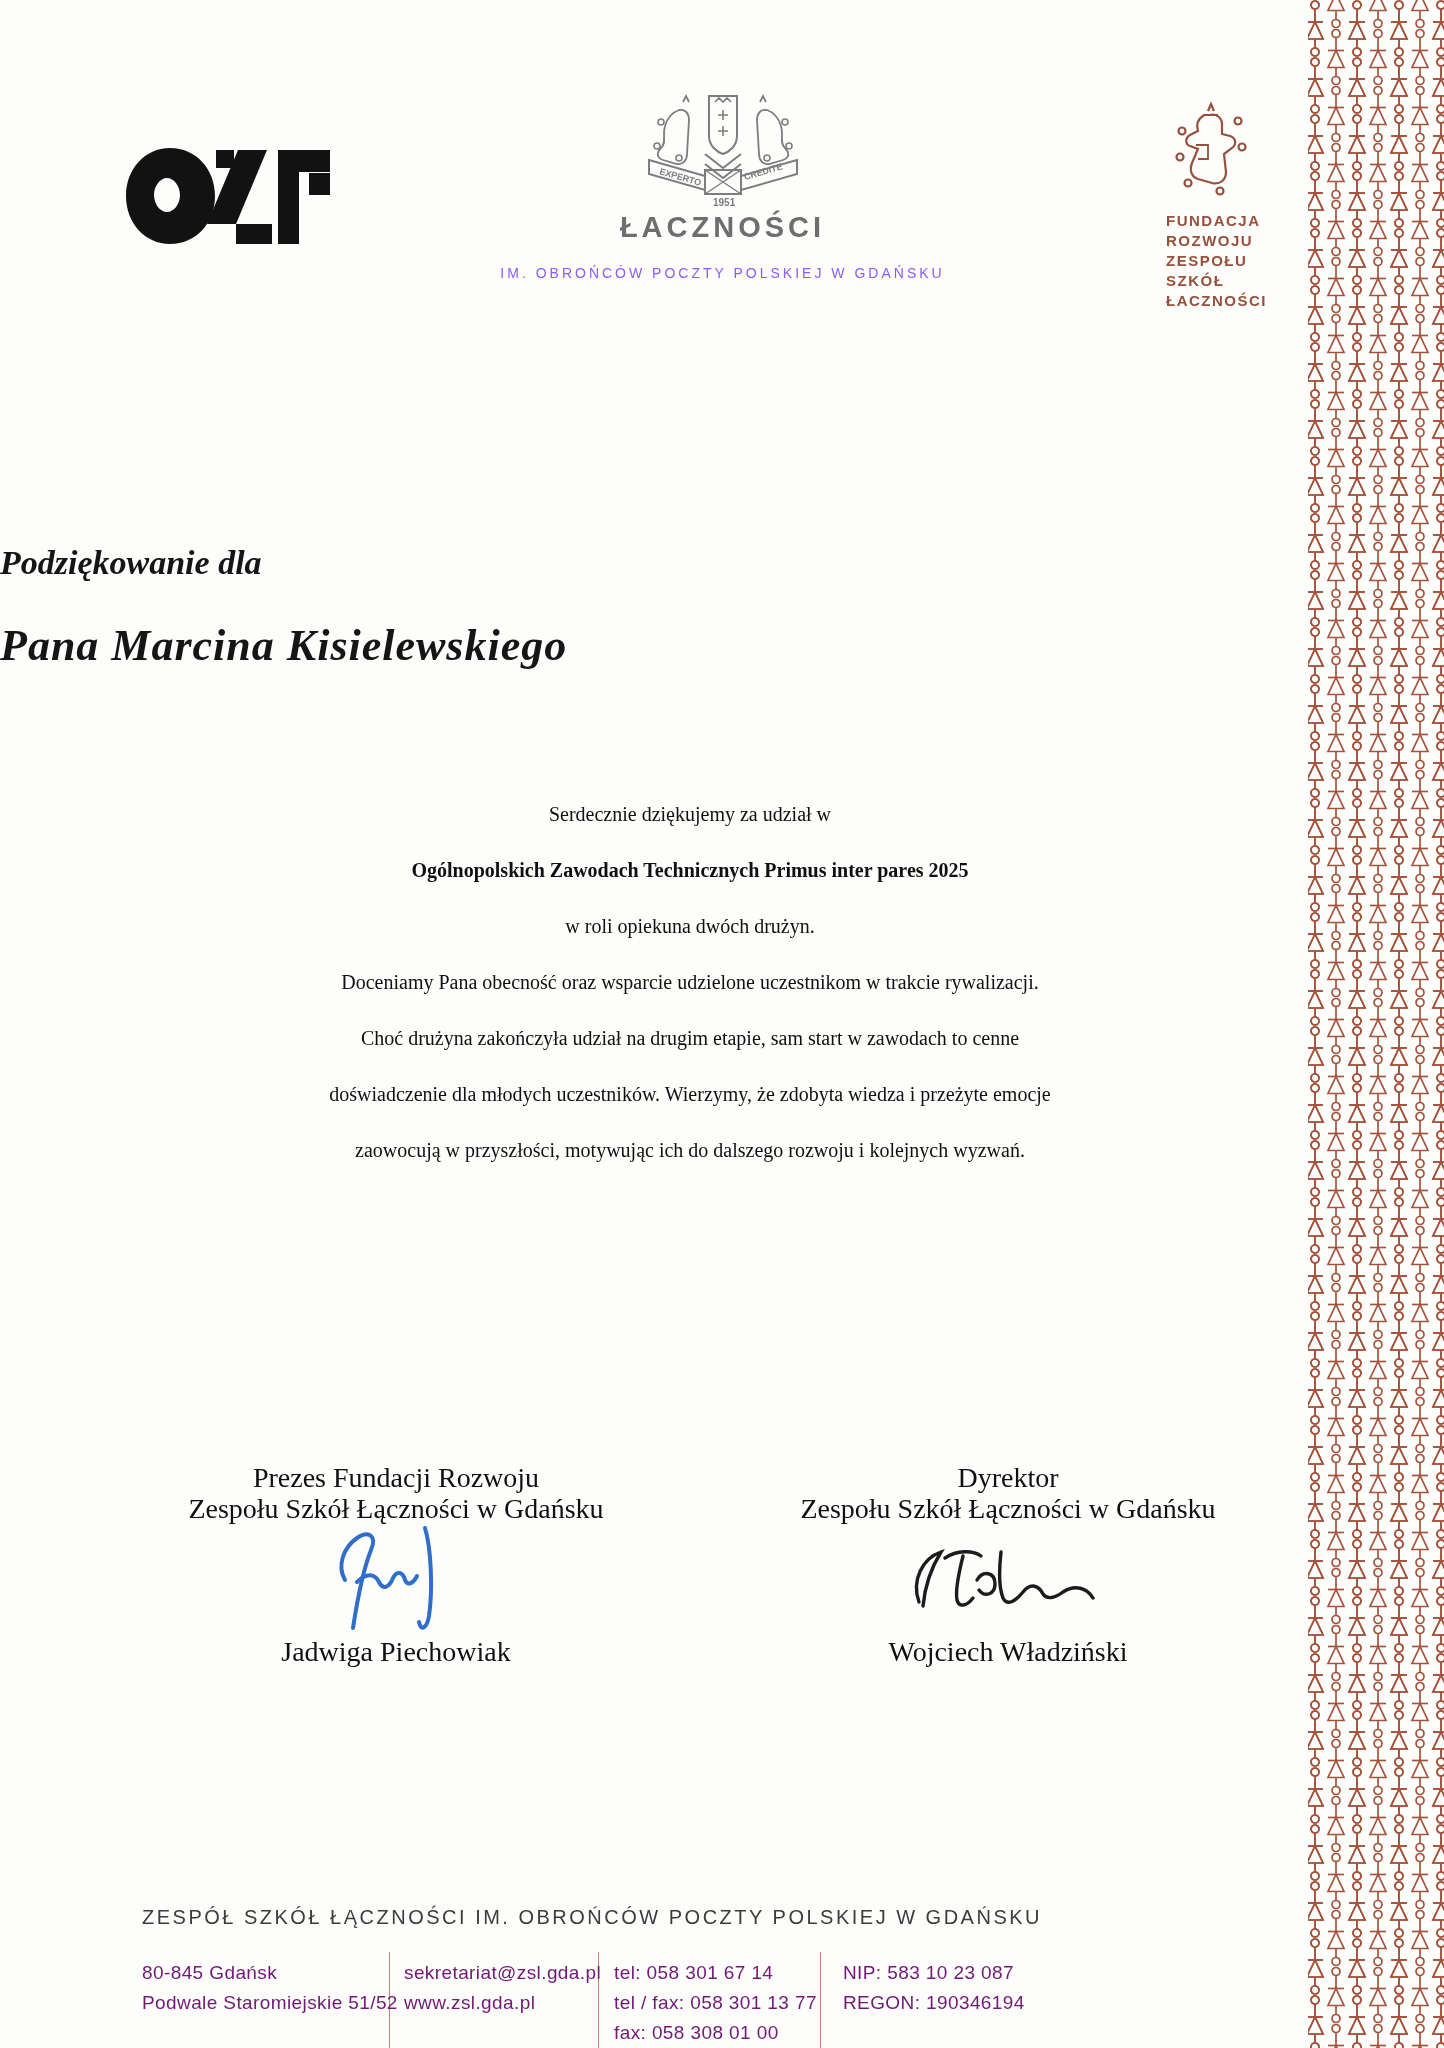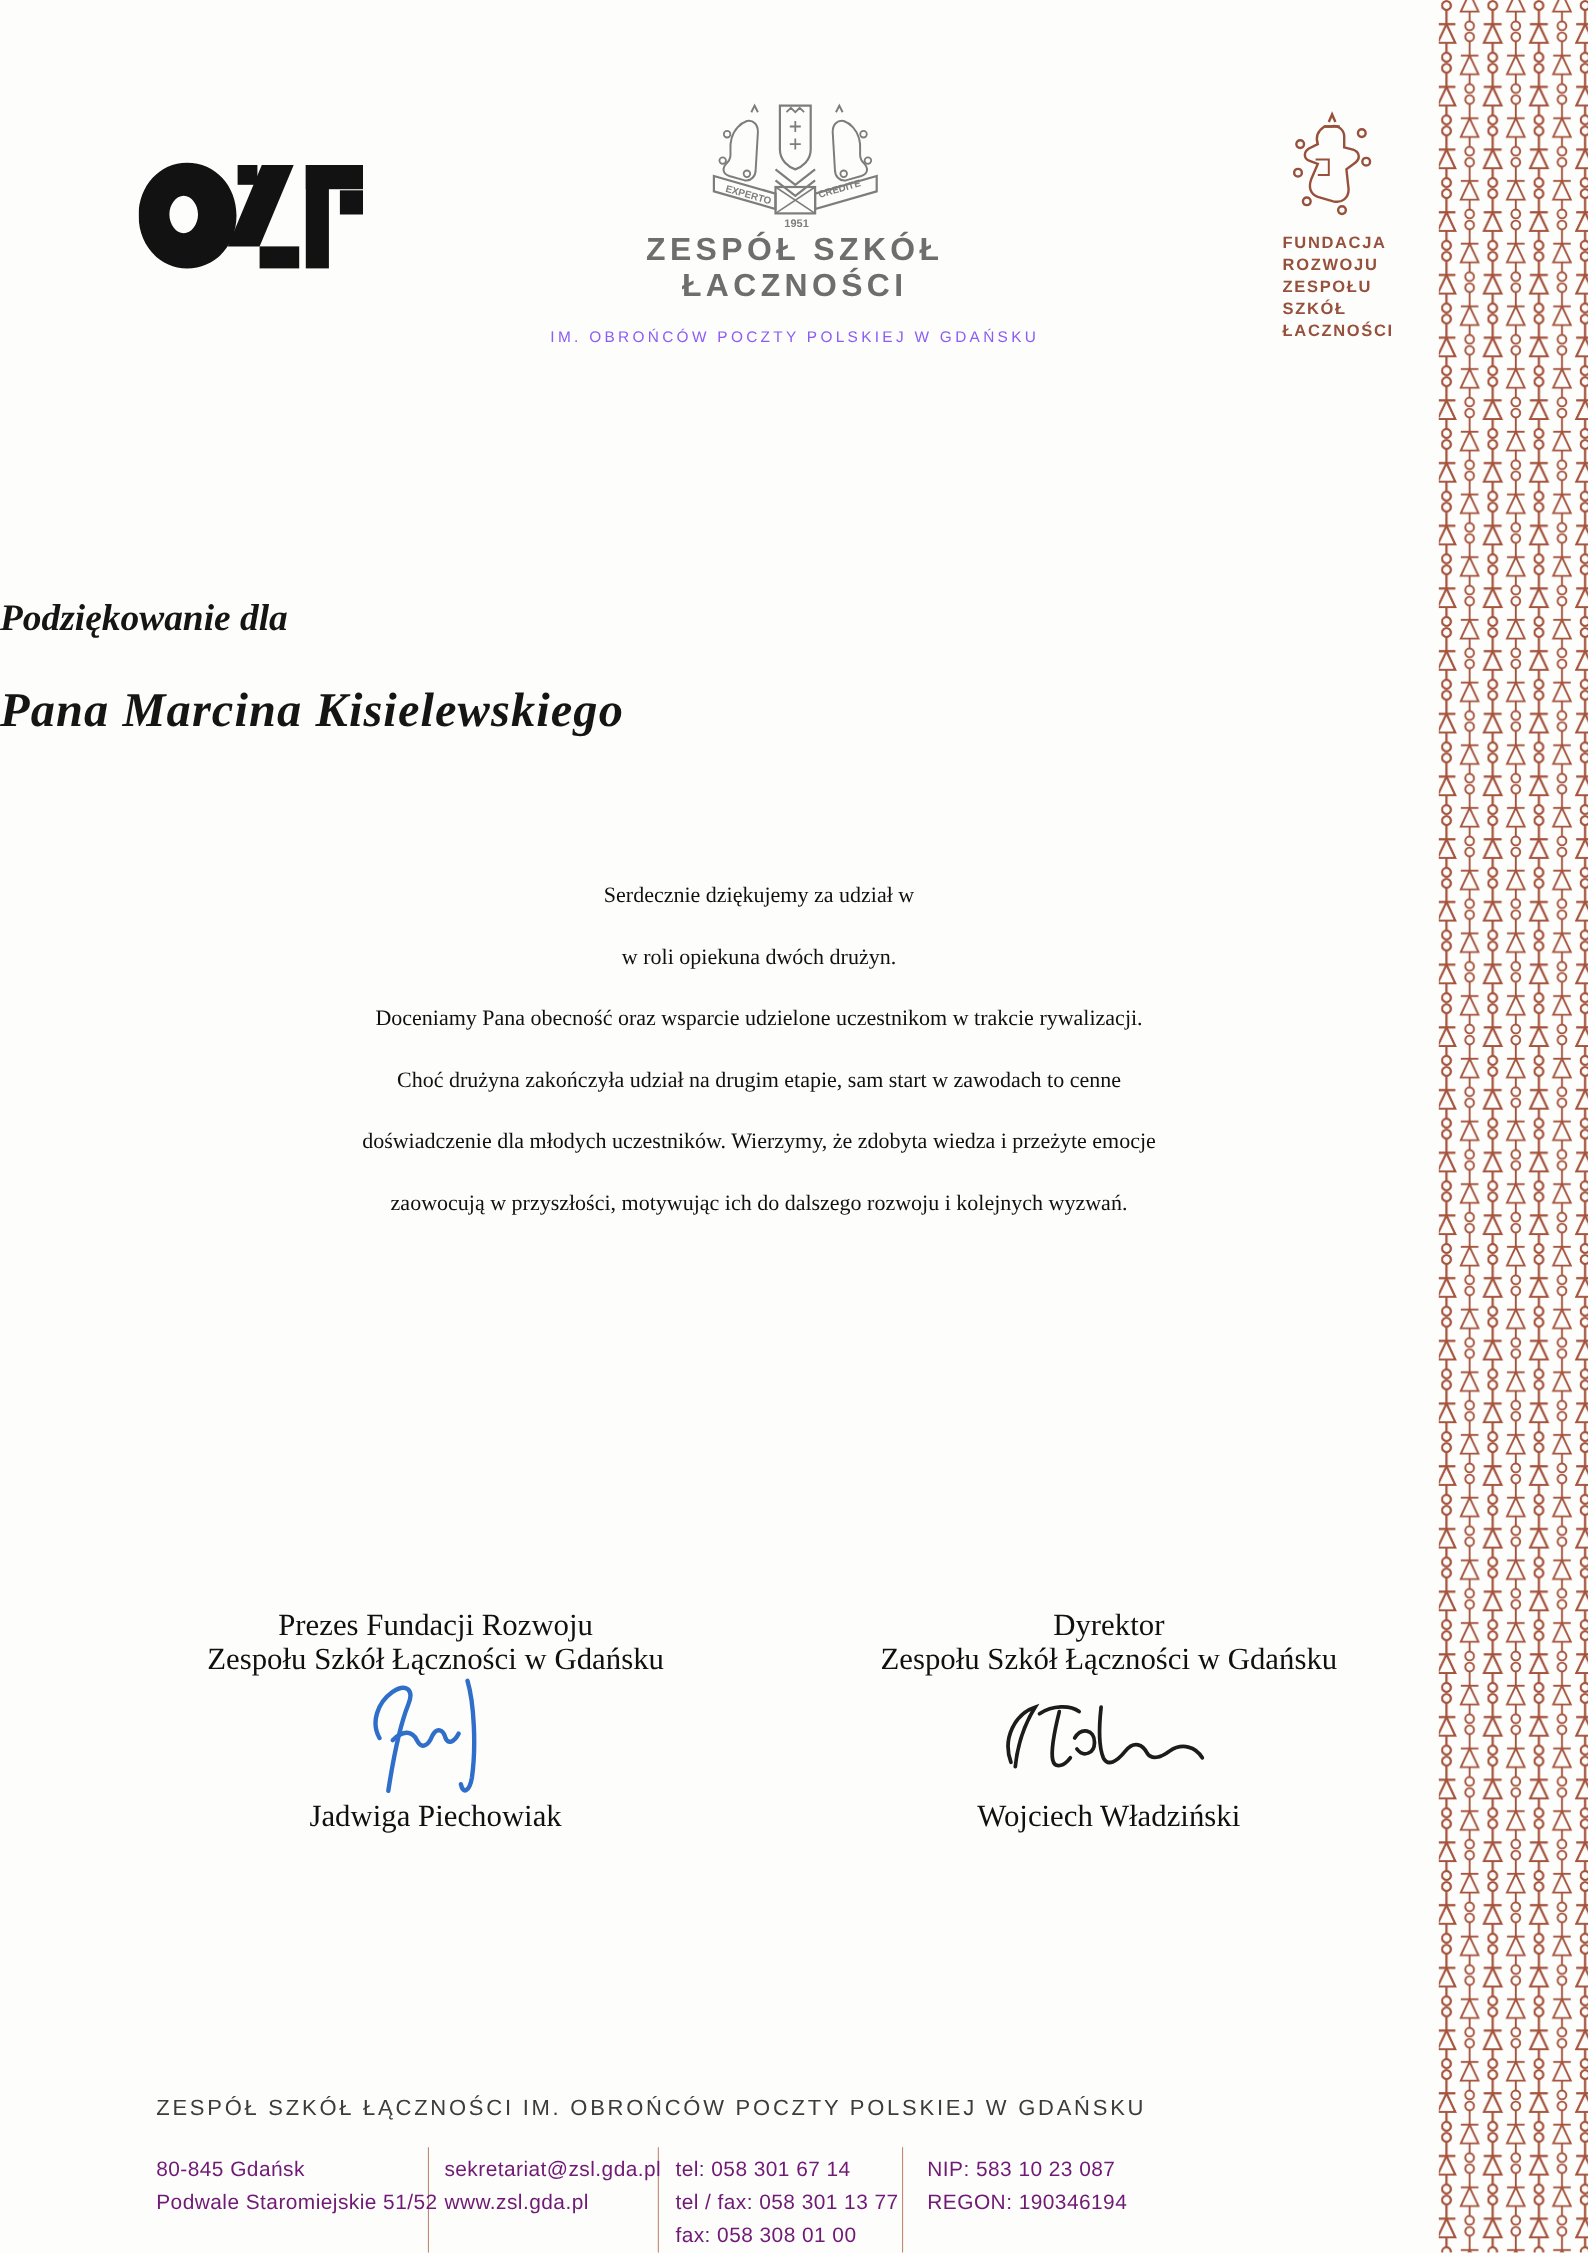--- a/index.html
+++ b/index.html
@@ -97,21 +97,20 @@
       <polygon points="158,72 102,88 102,102 158,86"></polygon>
       <rect x="66" y="82" width="36" height="24"></rect>
       <path d="M66,82 102,106 M102,82 66,106" stroke-width="1.4"></path>
     </g>
     <g fill="#7d7d7d" font-family="Liberation Sans, sans-serif" font-size="9" font-weight="bold">
       <text x="20" y="86" transform="rotate(16 20 86)">EXPERTO</text>
       <text x="106" y="92" transform="rotate(-16 106 92)">CREDITE</text>
       <text x="74" y="118" font-size="10">1951</text>
     </g>
   </svg>
-  <div class="school-name">ZESPÓŁ SZKÓŁ</div>
   <div class="school-name">ŁACZNOŚCI</div>
   <div class="school-sub">IM. OBROŃCÓW POCZTY POLSKIEJ W GDAŃSKU</div>
 </div>
 
 <div class="abs foundation">
   <svg viewBox="0 0 76 98" width="76" height="98">
     <g stroke="#96503c" stroke-width="2.2" fill="none">
       <path d="M34,10 l3,-7 3,7 M30,14 h14"></path>
       <path d="M30,14 c-6,4 -8,10 -6,16 l-8,4 c-5,3 -5,9 0,11 l8,3 l-6,14 c-3,8 0,14 6,16 l14,4 c8,2 14,-3 14,-11 l-2,-18 l8,-6 c5,-4 4,-10 -2,-12 l-8,-2 l0,-10 c0,-6 -6,-11 -12,-9 Z"></path>
       <path d="M22,44 h12 v14 h-10" stroke-width="1.8"></path>
@@ -132,20 +131,21 @@
   </div>
 </div>
 
 <div class="abs title-block">
   <div class="greeting">Podziękowanie dla</div>
   <div class="recipient">Pana Marcina Kisielewskiego</div>
 </div>
 
 <div class="abs body-block">
   <div>Serdecznie dziękujemy za udział w</div>
+  <div class="bold">Ogólnopolskich Zawodach Technicznych Primus inter pares 2025</div>
   <div>w roli opiekuna dwóch drużyn.</div>
   <div>Doceniamy Pana obecność oraz wsparcie udzielone uczestnikom w trakcie rywalizacji.</div>
   <div>Choć drużyna zakończyła udział na drugim etapie, sam start w zawodach to cenne</div>
   <div>doświadczenie dla młodych uczestników. Wierzymy, że zdobyta wiedza i przeżyte emocje</div>
   <div>zaowocują w przyszłości, motywując ich do dalszego rozwoju i kolejnych wyzwań.</div>
 </div>
 
 <div class="abs sig-block sig-left">
   <div class="sig-role">Prezes Fundacji Rozwoju</div>
   <div class="sig-role">Zespołu Szkół Łączności w Gdańsku</div>

